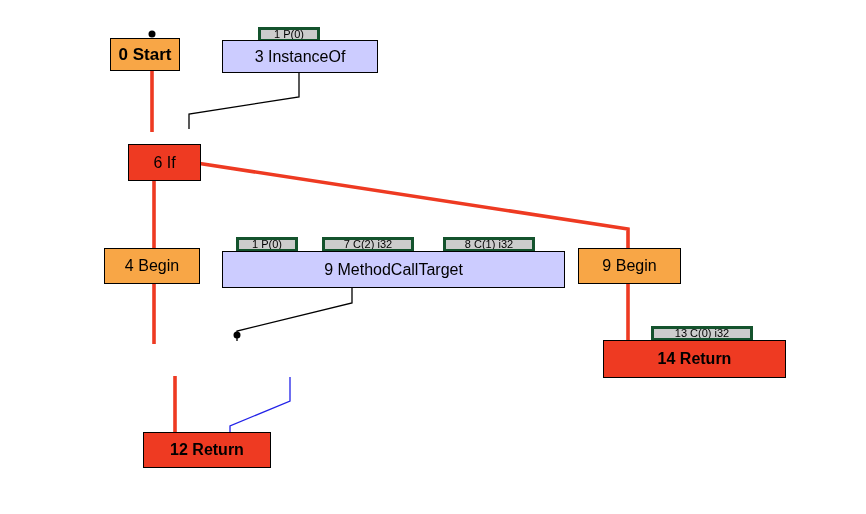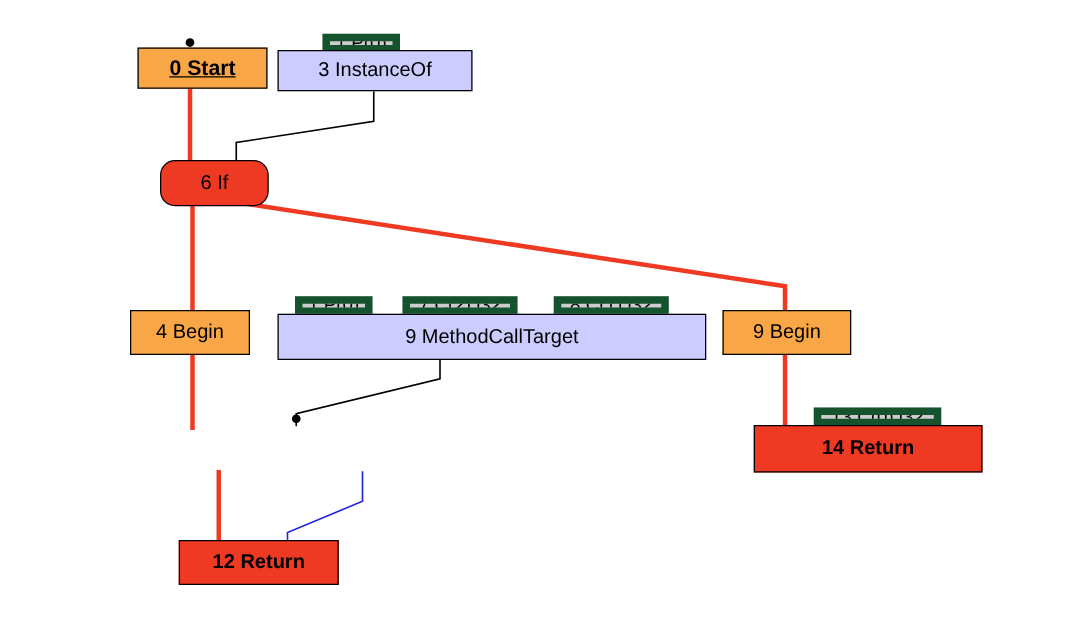--- a/index.html
+++ b/index.html
@@ -32,23 +32,23 @@
     white-space: nowrap;
     overflow: hidden;
   }
   .node.orange   { background: var(--control-orange, #f8a646); }
   .node.red      { background: var(--node-red, #ee3a22); }
   .node.lavender { background: var(--node-lavender, #ccccff); }
   .node.yellow   { background: var(--node-yellow, #fcf4b4); }
   .node.bold { font-weight: bold; font-size: 17px; }
   .port {
     position: absolute;
-    border: 6px solid #14532d;
+    border: 3px solid #14532d;
     background: var(--port-gray, #cccccc);
-    font-size: 15px;
+    font-size: 11px;
     line-height: 13px;
     color: #000;
     display: flex;
     align-items: center;
     justify-content: center;
     white-space: nowrap;
     overflow: hidden;
   }
 </style>
 </head>
@@ -74,25 +74,25 @@
   </svg>
 
   <div class="port" style="left:258px; top:27px; width:62px; height:15px;">1 P(0)</div>
 
   <div class="port" style="left:236px; top:237px; width:62px; height:15px;">1 P(0)</div>
   <div class="port" style="left:322px; top:237px; width:92px; height:15px;">7 C(2) i32</div>
   <div class="port" style="left:443px; top:237px; width:92px; height:15px;">8 C(1) i32</div>
 
   <div class="port" style="left:651px; top:326px; width:102px; height:15px;">13 C(0) i32</div>
 
-  <div class="node orange bold" style="left:110px; top:38px; width:104px; height:33px;text-decoration:underline;">0 Start</div>
+  <div class="node orange bold" style="left:110px; top:38px; width:70px; height:33px;">0 Start</div>
 
   <div class="node lavender" style="left:222px; top:40px; width:156px; height:33px;">3 InstanceOf</div>
 
-  <div class="node red" style="left:128px; top:128px; width:87px; height:37px;border-radius:12px;">6 If</div>
+  <div class="node red" style="left:128px; top:144px; width:73px; height:37px;">6 If</div>
 
   <div class="node orange" style="left:104px; top:248px; width:96px; height:36px;">4 Begin</div>
 
   <div class="node lavender" style="left:222px; top:251px; width:343px; height:37px;">9 MethodCallTarget</div>
 
   <div class="node orange" style="left:578px; top:248px; width:103px; height:36px;">9 Begin</div>
 
 
   <div class="node red" style="left:603px; top:340px; width:183px; height:38px;font-weight:bold;">14 Return</div>
 

